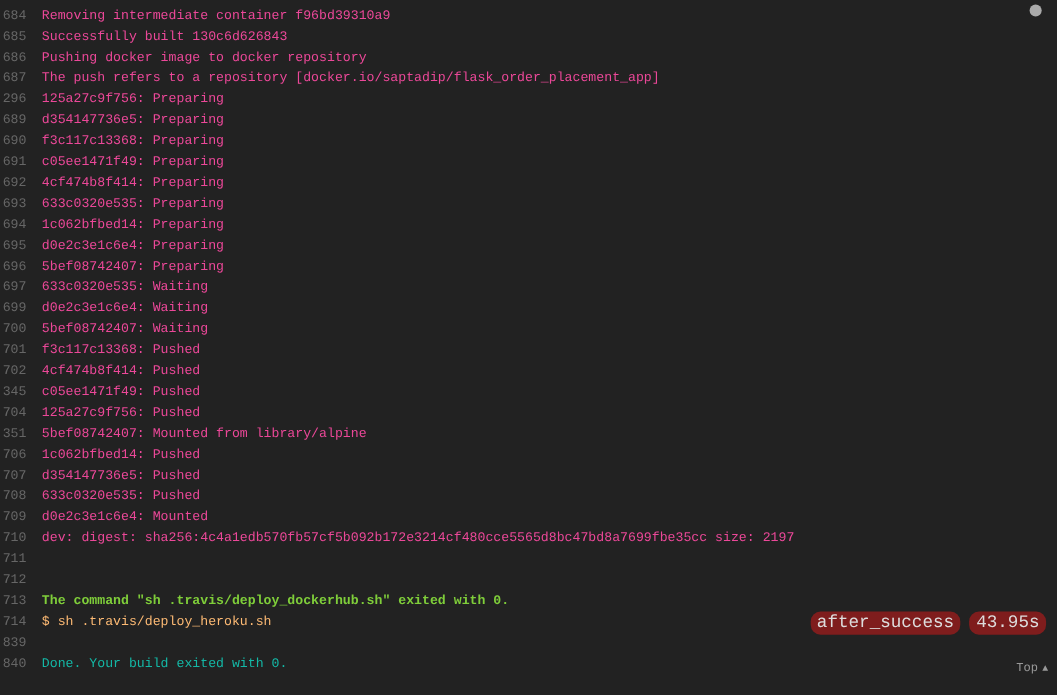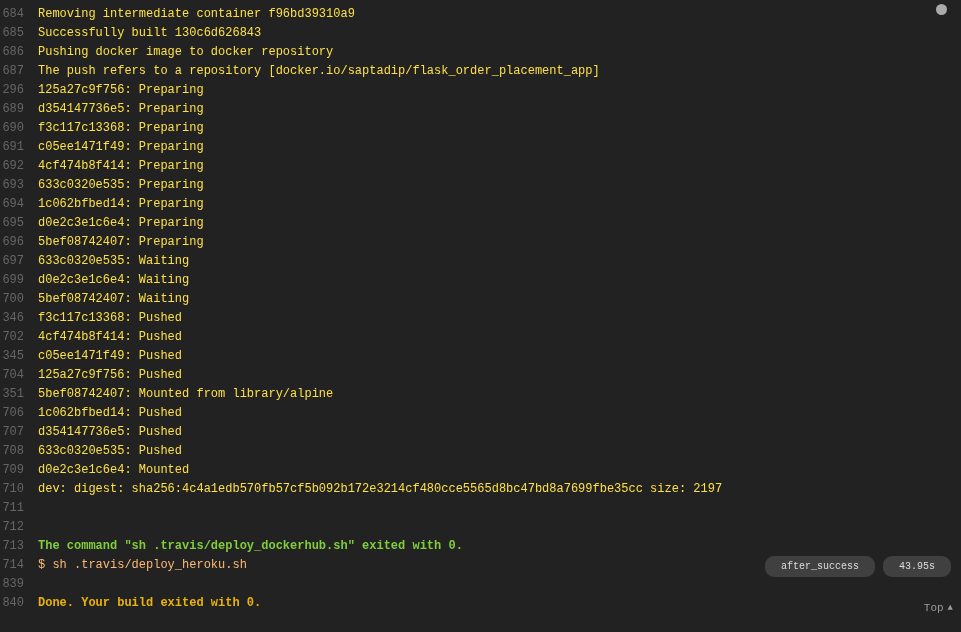--- a/index.html
+++ b/index.html
@@ -28,46 +28,46 @@
     }
     .line-number {
       width: 38px;
       text-align: right;
       color: #666666;
       flex-shrink: 0;
       padding-right: 14px;
       user-select: none;
     }
     .line-content {
-      color: #fde047;
+      color: #ec4899;
       flex: 1;
     }
     .line-content.muted {
       color: #fdba74;
     }
     .line-content.green {
       color: #7fce3a;
       font-weight: bold;
     }
     .line-content.white-bold {
-      color: #eab308;
-      font-weight: bold;
+      color: #14b8a6;
+      font-weight: normal;
     }
     .tags {
       position: absolute;
       right: 10px;
       display: flex;
       gap: 8px;
     }
     .tag {
-      background: #404040;
+      background: #7f1d1d;
       color: #dddddd;
-      padding: 1px 16px;
+      padding: 1px 6px;
       border-radius: 9px;
-      font-size: 10px;
+      font-size: 16px;
       font-family: "Courier New", Consolas, monospace;
     }
     .status-dot {
       position: absolute;
       top: 4px;
       right: 14px;
       width: 11px;
       height: 11px;
       border-radius: 50%;
       background: #aaaaaa;
@@ -101,21 +101,21 @@
       <div class="log-line"><span class="line-number">690</span><span class="line-content normal">f3c117c13368: Preparing</span></div>
       <div class="log-line"><span class="line-number">691</span><span class="line-content normal">c05ee1471f49: Preparing</span></div>
       <div class="log-line"><span class="line-number">692</span><span class="line-content normal">4cf474b8f414: Preparing</span></div>
       <div class="log-line"><span class="line-number">693</span><span class="line-content normal">633c0320e535: Preparing</span></div>
       <div class="log-line"><span class="line-number">694</span><span class="line-content normal">1c062bfbed14: Preparing</span></div>
       <div class="log-line"><span class="line-number">695</span><span class="line-content normal">d0e2c3e1c6e4: Preparing</span></div>
       <div class="log-line"><span class="line-number">696</span><span class="line-content normal">5bef08742407: Preparing</span></div>
       <div class="log-line"><span class="line-number">697</span><span class="line-content normal">633c0320e535: Waiting</span></div>
       <div class="log-line"><span class="line-number">699</span><span class="line-content normal">d0e2c3e1c6e4: Waiting</span></div>
       <div class="log-line"><span class="line-number">700</span><span class="line-content normal">5bef08742407: Waiting</span></div>
-      <div class="log-line"><span class="line-number">346</span><span class="line-content normal">f3c117c13368: Pushed</span></div>
+      <div class="log-line"><span class="line-number">701</span><span class="line-content normal">f3c117c13368: Pushed</span></div>
       <div class="log-line"><span class="line-number">702</span><span class="line-content normal">4cf474b8f414: Pushed</span></div>
       <div class="log-line"><span class="line-number">345</span><span class="line-content normal">c05ee1471f49: Pushed</span></div>
       <div class="log-line"><span class="line-number">704</span><span class="line-content normal">125a27c9f756: Pushed</span></div>
       <div class="log-line"><span class="line-number">351</span><span class="line-content normal">5bef08742407: Mounted from library/alpine</span></div>
       <div class="log-line"><span class="line-number">706</span><span class="line-content normal">1c062bfbed14: Pushed</span></div>
       <div class="log-line"><span class="line-number">707</span><span class="line-content normal">d354147736e5: Pushed</span></div>
       <div class="log-line"><span class="line-number">708</span><span class="line-content normal">633c0320e535: Pushed</span></div>
       <div class="log-line"><span class="line-number">709</span><span class="line-content normal">d0e2c3e1c6e4: Mounted</span></div>
       <div class="log-line"><span class="line-number">710</span><span class="line-content normal">dev: digest: sha256:4c4a1edb570fb57cf5b092b172e3214cf480cce5565d8bc47bd8a7699fbe35cc size: 2197</span></div>
       <div class="log-line"><span class="line-number">711</span><span class="line-content normal"></span></div>

